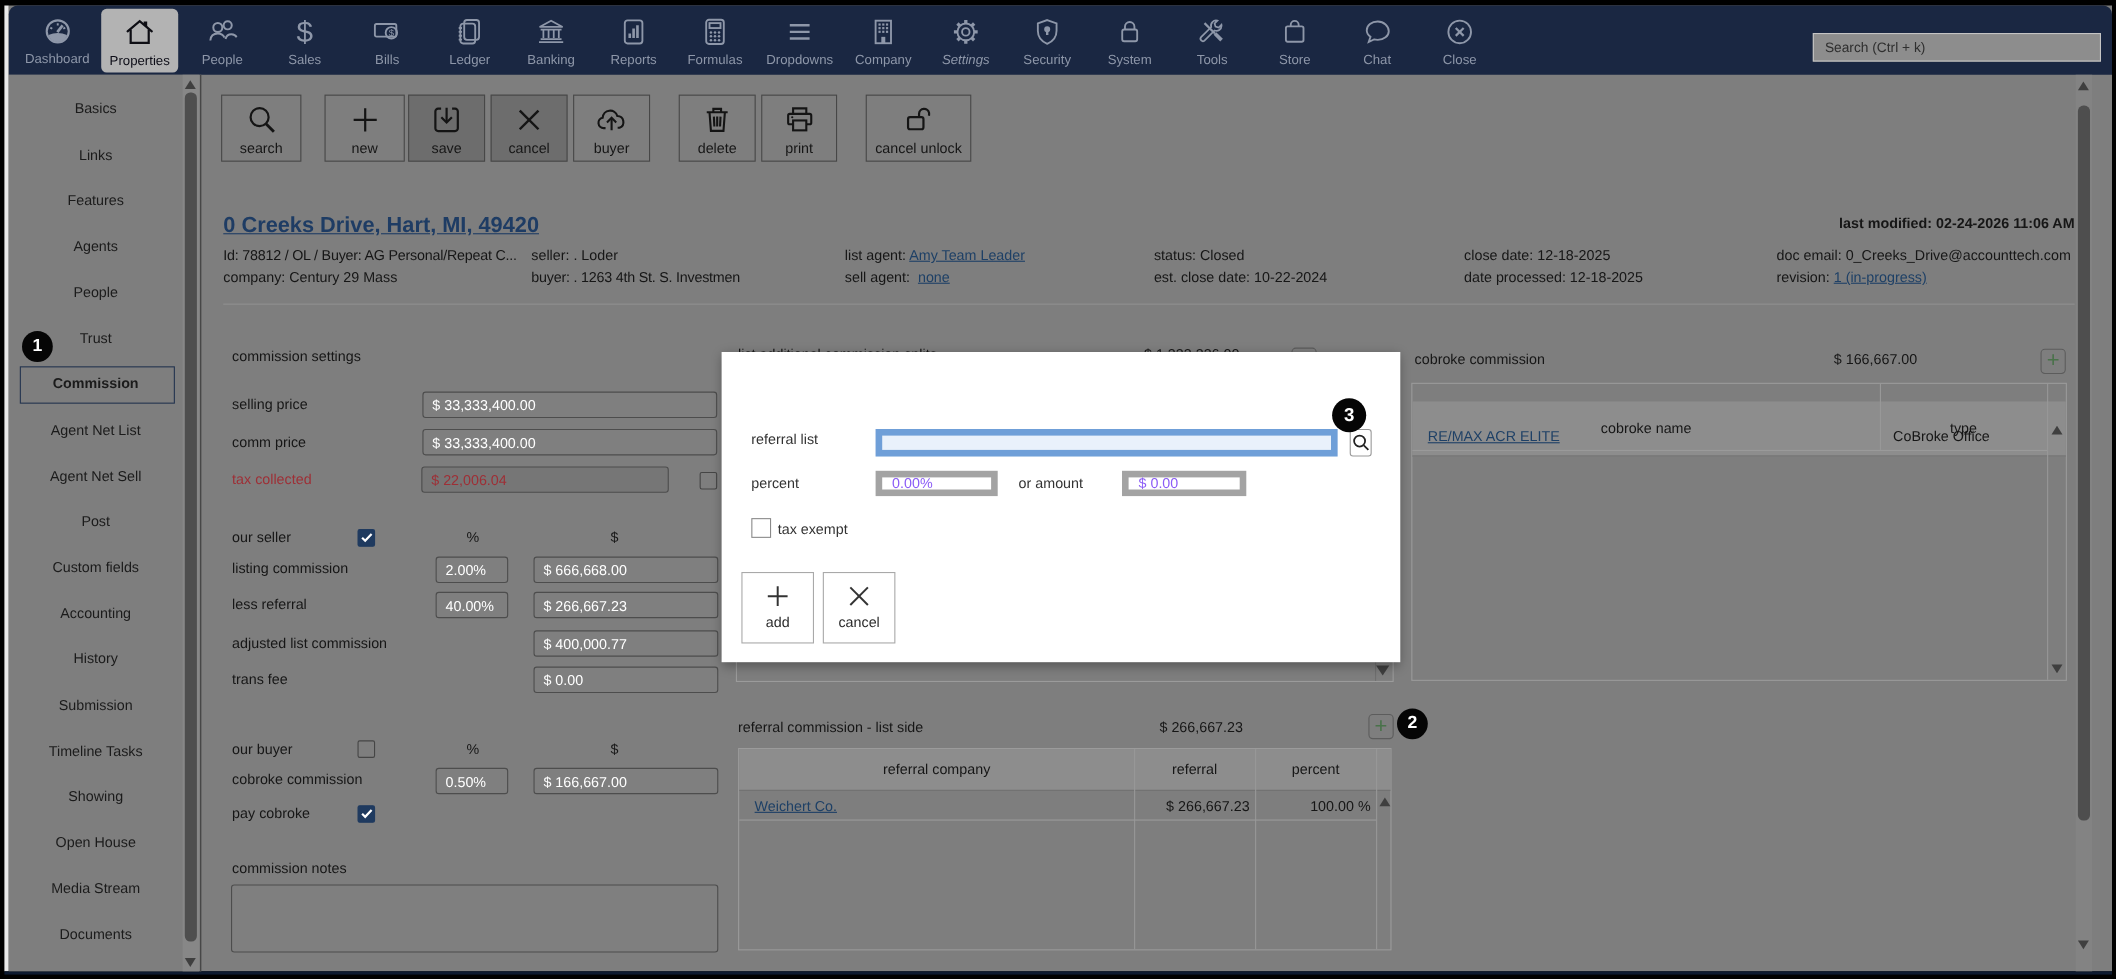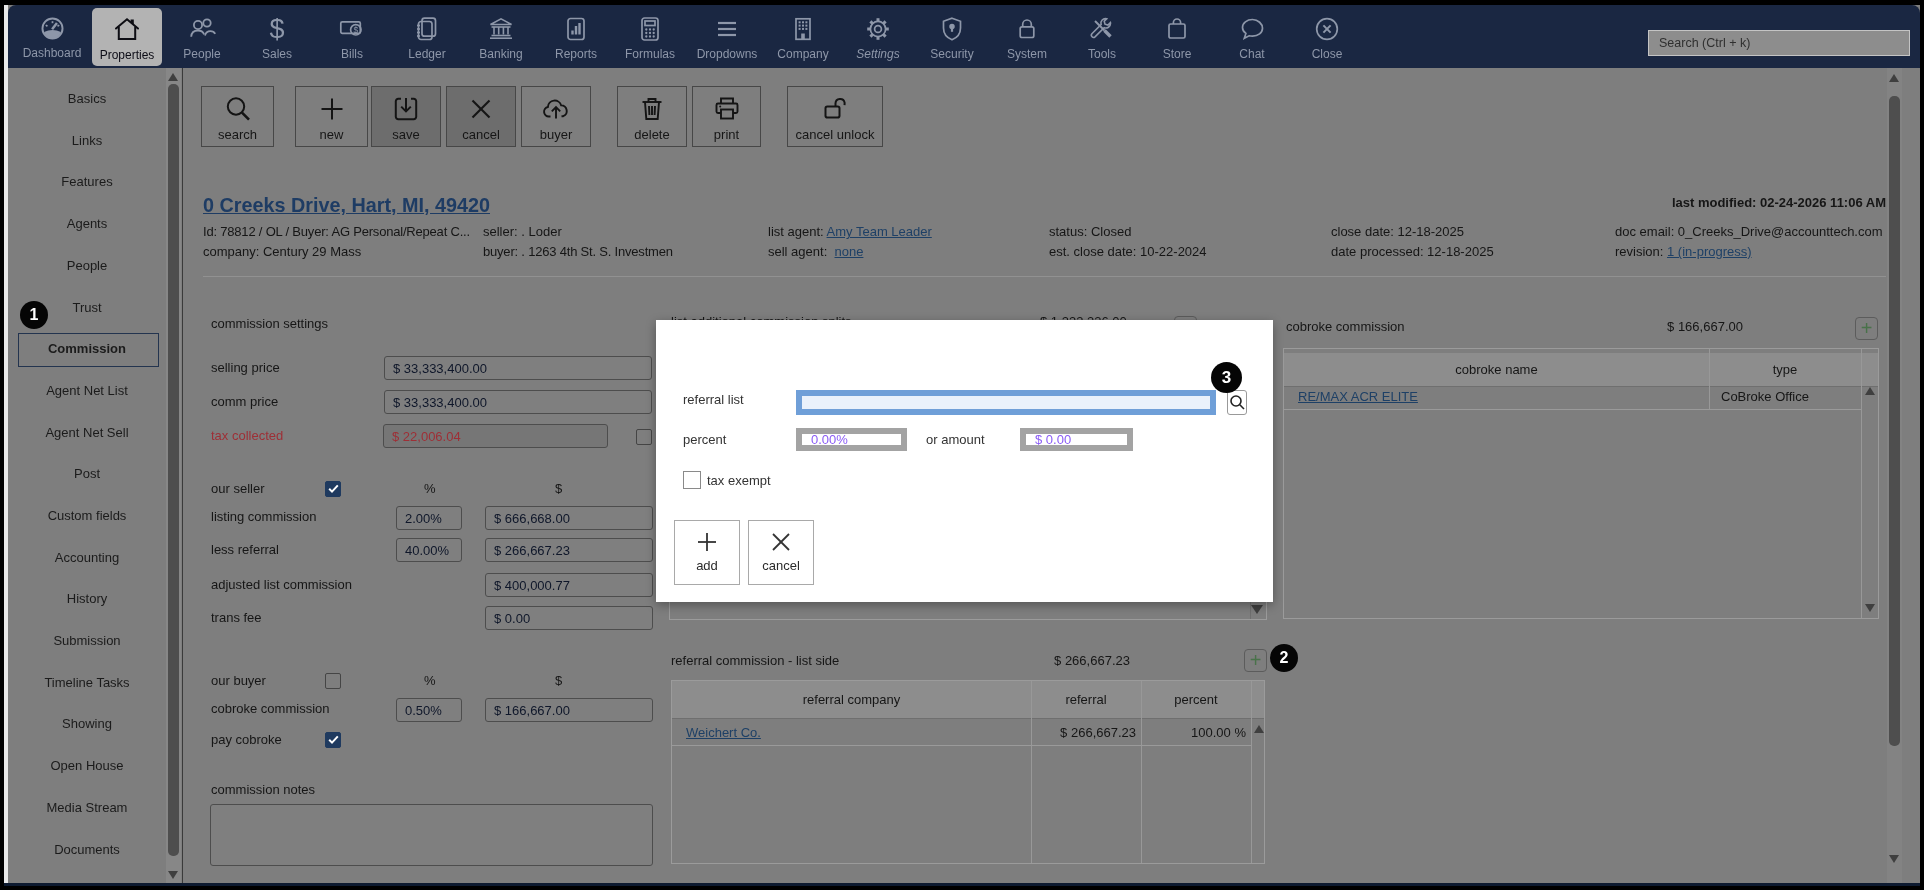--- a/index.html
+++ b/index.html
@@ -32,21 +32,21 @@
 .abtn { position:absolute; top:86px; height:61px; border:1px solid #474747; color:#161616; text-align:center; }
 .abtn svg { display:block; margin:7px auto 0 auto; }
 .abtn .t { font-size:13px; margin-top:3px; white-space:nowrap; }
 .abtn.dk { background:#6d6d6d; }
 
 .lbl { position:absolute; font-size:13px; color:#161616; white-space:nowrap; }
 .red { color:#9e2f36; }
 .bold { font-weight:bold; }
 .tight { letter-spacing:-0.2px; }
 .link { color:#1e4066; text-decoration:underline; }
-.inp { position:absolute; background:#7f7f7f; border:1px solid #4d4d4d; border-radius:3px; font-size:13px; color:#0f172a; padding-left:8px; display:flex; align-items:center; white-space:nowrap; }
+.inp { position:absolute; background:#7f7f7f; border:1px solid #4d4d4d; border-radius:3px; font-size:13px; color:#ffffff; padding-left:8px; display:flex; align-items:center; white-space:nowrap; }
 .cb { position:absolute; width:16px; height:16px; border:1px solid #454545; background:#7e7e7e; border-radius:2px; }
 .cb.on { background:#1f3a5f; border-color:#1f3a5f; }
 .plusbtn { position:absolute; width:23px; height:23px; border:1px solid #5c5c5c; border-radius:4px; color:#49724a; font-size:20px; line-height:20px; text-align:center; }
 .circ { position:absolute; background:#050505; color:#fff; border-radius:50%; text-align:center; font-weight:bold; z-index:60; }
 .thead { position:absolute; background:#8d8d8d; border-bottom:1px solid #6f6f6f; }
 .thc { position:absolute; top:0; height:100%; display:flex; align-items:center; justify-content:center; font-size:13px; color:#161616; }
 .vline { position:absolute; width:1px; background:#6f6f6f; }
 .tbl { position:absolute; border:1px solid #9b9b9b; }
 
 #modal { position:absolute; left:656px; top:320px; width:617px; height:282px; background:#fff; box-shadow:0 3px 10px rgba(0,0,0,0.33); z-index:40; }
@@ -414,21 +414,21 @@
 <div class="lbl" style="left:364px;top:44px;width:100px;text-align:right;">$ 266,667.23</div>
 <div class="lbl" style="left:474px;top:44px;width:100px;text-align:right;">100.00 %</div>
 <div class="abs" style="left:0;top:64px;width:579px;height:1px;background:#9a9a9a;"></div>
 <div class="tri-up" style="left:582px;top:44px;border-left-width:5.5px;border-right-width:5.5px;border-bottom-width:8px;"></div>
 </div>
 <div class="circ" style="left:1270px;top:644px;width:28px;height:28px;font-size:16px;line-height:28px;">2</div>
 <div class="lbl" style="left:1286px;top:319px;">cobroke commission</div>
 <div class="lbl" style="left:1635px;top:319px;width:140px;text-align:center;">$ 166,667.00</div>
 <div class="plusbtn" style="left:1855px;top:317px;">+</div>
 <div class="tbl" style="left:1283px;top:348px;width:596px;height:271px;">
-<div class="thead" style="left:0;top:4px;width:100%;height:34px;">
+<div class="thead" style="left:0;top:16px;width:100%;height:50px;">
 <div class="thc" style="left:0;width:425px;">cobroke name</div>
 <div class="thc" style="left:425px;width:152px;">type</div>
 </div>
 <div class="vline" style="left:425px;top:0;height:60px;background:#989898;"></div>
 <div class="vline" style="left:577px;top:0;height:100%;background:#989898;"></div>
 <div class="lbl link" style="left:14px;top:40px;">RE/MAX ACR ELITE</div>
 <div class="lbl" style="left:437px;top:40px;">CoBroke Office</div>
 <div class="abs" style="left:0;top:60px;width:577px;height:1px;background:#9a9a9a;"></div>
 <div class="tri-up" style="left:581px;top:38px;border-left-width:5.5px;border-right-width:5.5px;border-bottom-width:8px;"></div>
 <div class="tri-dn" style="left:581px;bottom:6px;border-left-width:5.5px;border-right-width:5.5px;border-top-width:8px;"></div>

